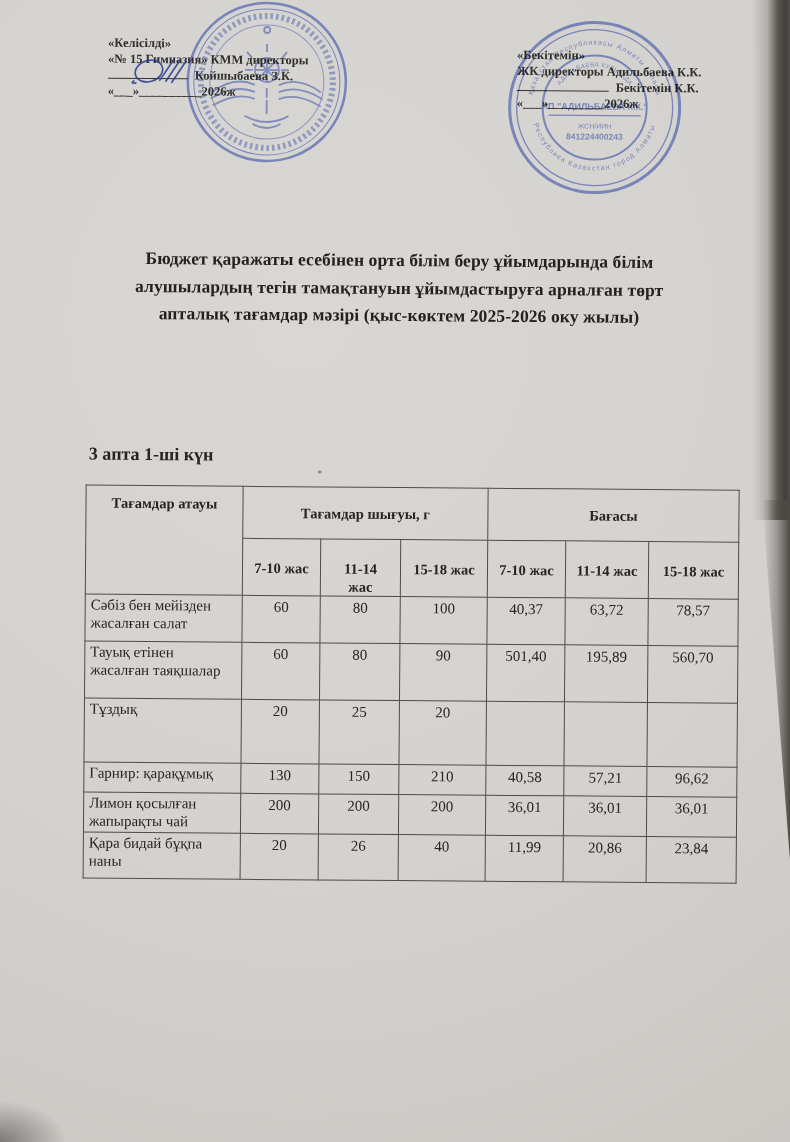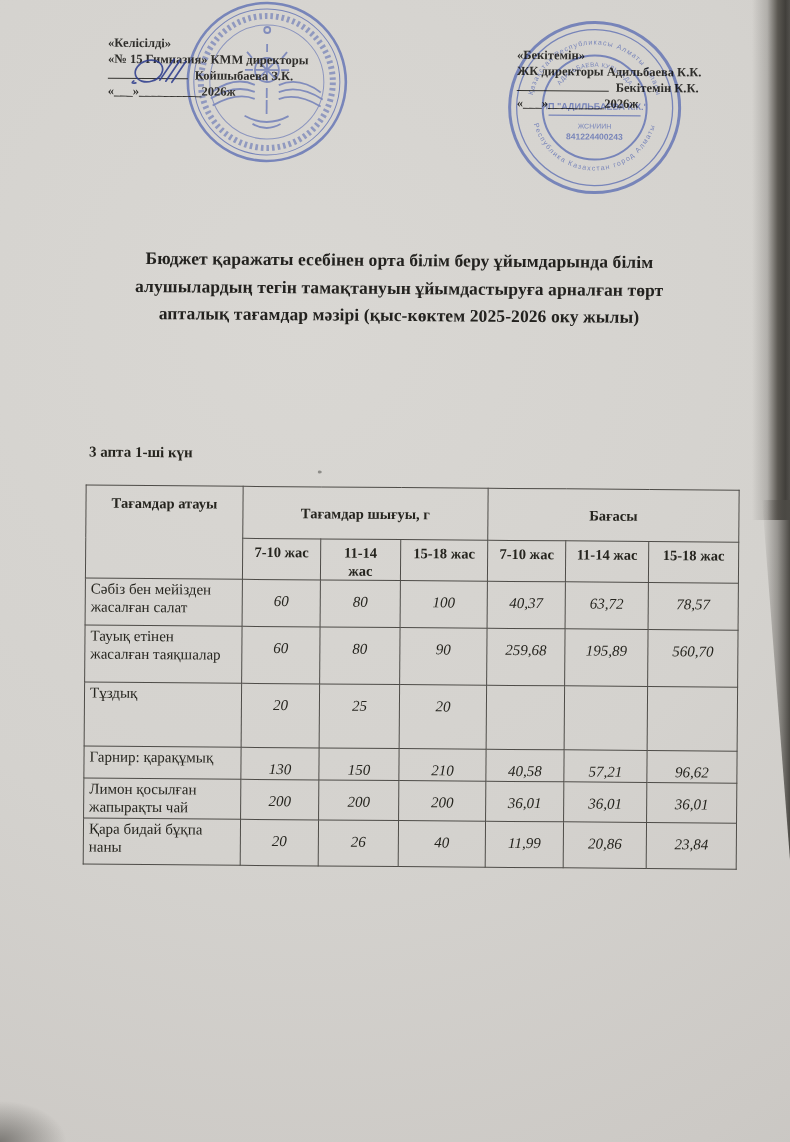--- a/index.html
+++ b/index.html
@@ -27,37 +27,37 @@
   .stamp-left{left:181px;top:1px;width:164px;height:164px;}
   .stamp-right{left:502px;top:17px;width:178px;height:178px;}
   .stamp text{font-family:"Liberation Sans", sans-serif;fill:#3d53ab;}
   .signature{position:absolute;left:124px;top:54px;width:72px;height:36px;opacity:.85;}
 
   
   .doc-title{
     position:absolute;left:72px;top:247px;width:650px;text-align:center;
     font-weight:bold;font-size:17.5px;line-height:27.5px;color:#23221f;letter-spacing:.1px;
   }
-  .section-label{position:absolute;left:88px;top:446px;font-weight:bold;font-size:15px;color:#26251f;}
+  .section-label{position:absolute;left:88px;top:446px;font-weight:bold;font-size:18px;color:#26251f;}
 
   
   table.menu{
     position:absolute;left:85px;top:487px;width:653px;
     border-collapse:collapse;table-layout:fixed;color:#26251f;
   }
   table.menu td{border:1.5px solid #4e4c48;overflow:hidden;}
   thead td{font-weight:bold;text-align:center;font-size:14.5px;line-height:18px;}
   thead tr.h1{height:52px;}
   thead tr.h2{height:40px;}
   td.dish-h{vertical-align:top;padding-top:8px;}
   td.grp{vertical-align:middle;}
-  td.age{vertical-align:top;padding:4px 10px 0 10px;}
+  td.age{vertical-align:top;padding:20px 10px 0 10px;}
   tbody td{font-size:15px;vertical-align:top;}
   td.dish{text-align:left;padding:2px 5px;line-height:17.5px;}
-  td.num{text-align:center;padding-top:13px;font-style:italic;}
+  td.num{text-align:center;padding-top:3px;}
   tbody tr:nth-child(1){height:47px;}
   tbody tr:nth-child(2){height:57px;}
   tbody tr:nth-child(3){height:64px;}
   tbody tr:nth-child(4){height:30px;}
   tbody tr:nth-child(5){height:38px;}
   tbody tr:nth-child(6){height:46px;}
 
   
   .scan-edge-top{
     position:absolute;left:752px;top:0;width:38px;height:520px;
@@ -184,21 +184,21 @@
           <td class="num">100</td>
           <td class="num">40,37</td>
           <td class="num">63,72</td>
           <td class="num">78,57</td>
         </tr>
         <tr>
           <td class="dish">Тауық етінен жасалған таяқшалар</td>
           <td class="num">60</td>
           <td class="num">80</td>
           <td class="num">90</td>
-          <td class="num">259,68</td>
+          <td class="num">501,40</td>
           <td class="num">195,89</td>
           <td class="num">560,70</td>
         </tr>
         <tr>
           <td class="dish">Тұздық</td>
           <td class="num">20</td>
           <td class="num">25</td>
           <td class="num">20</td>
           <td class="num"></td>
           <td class="num"></td>

